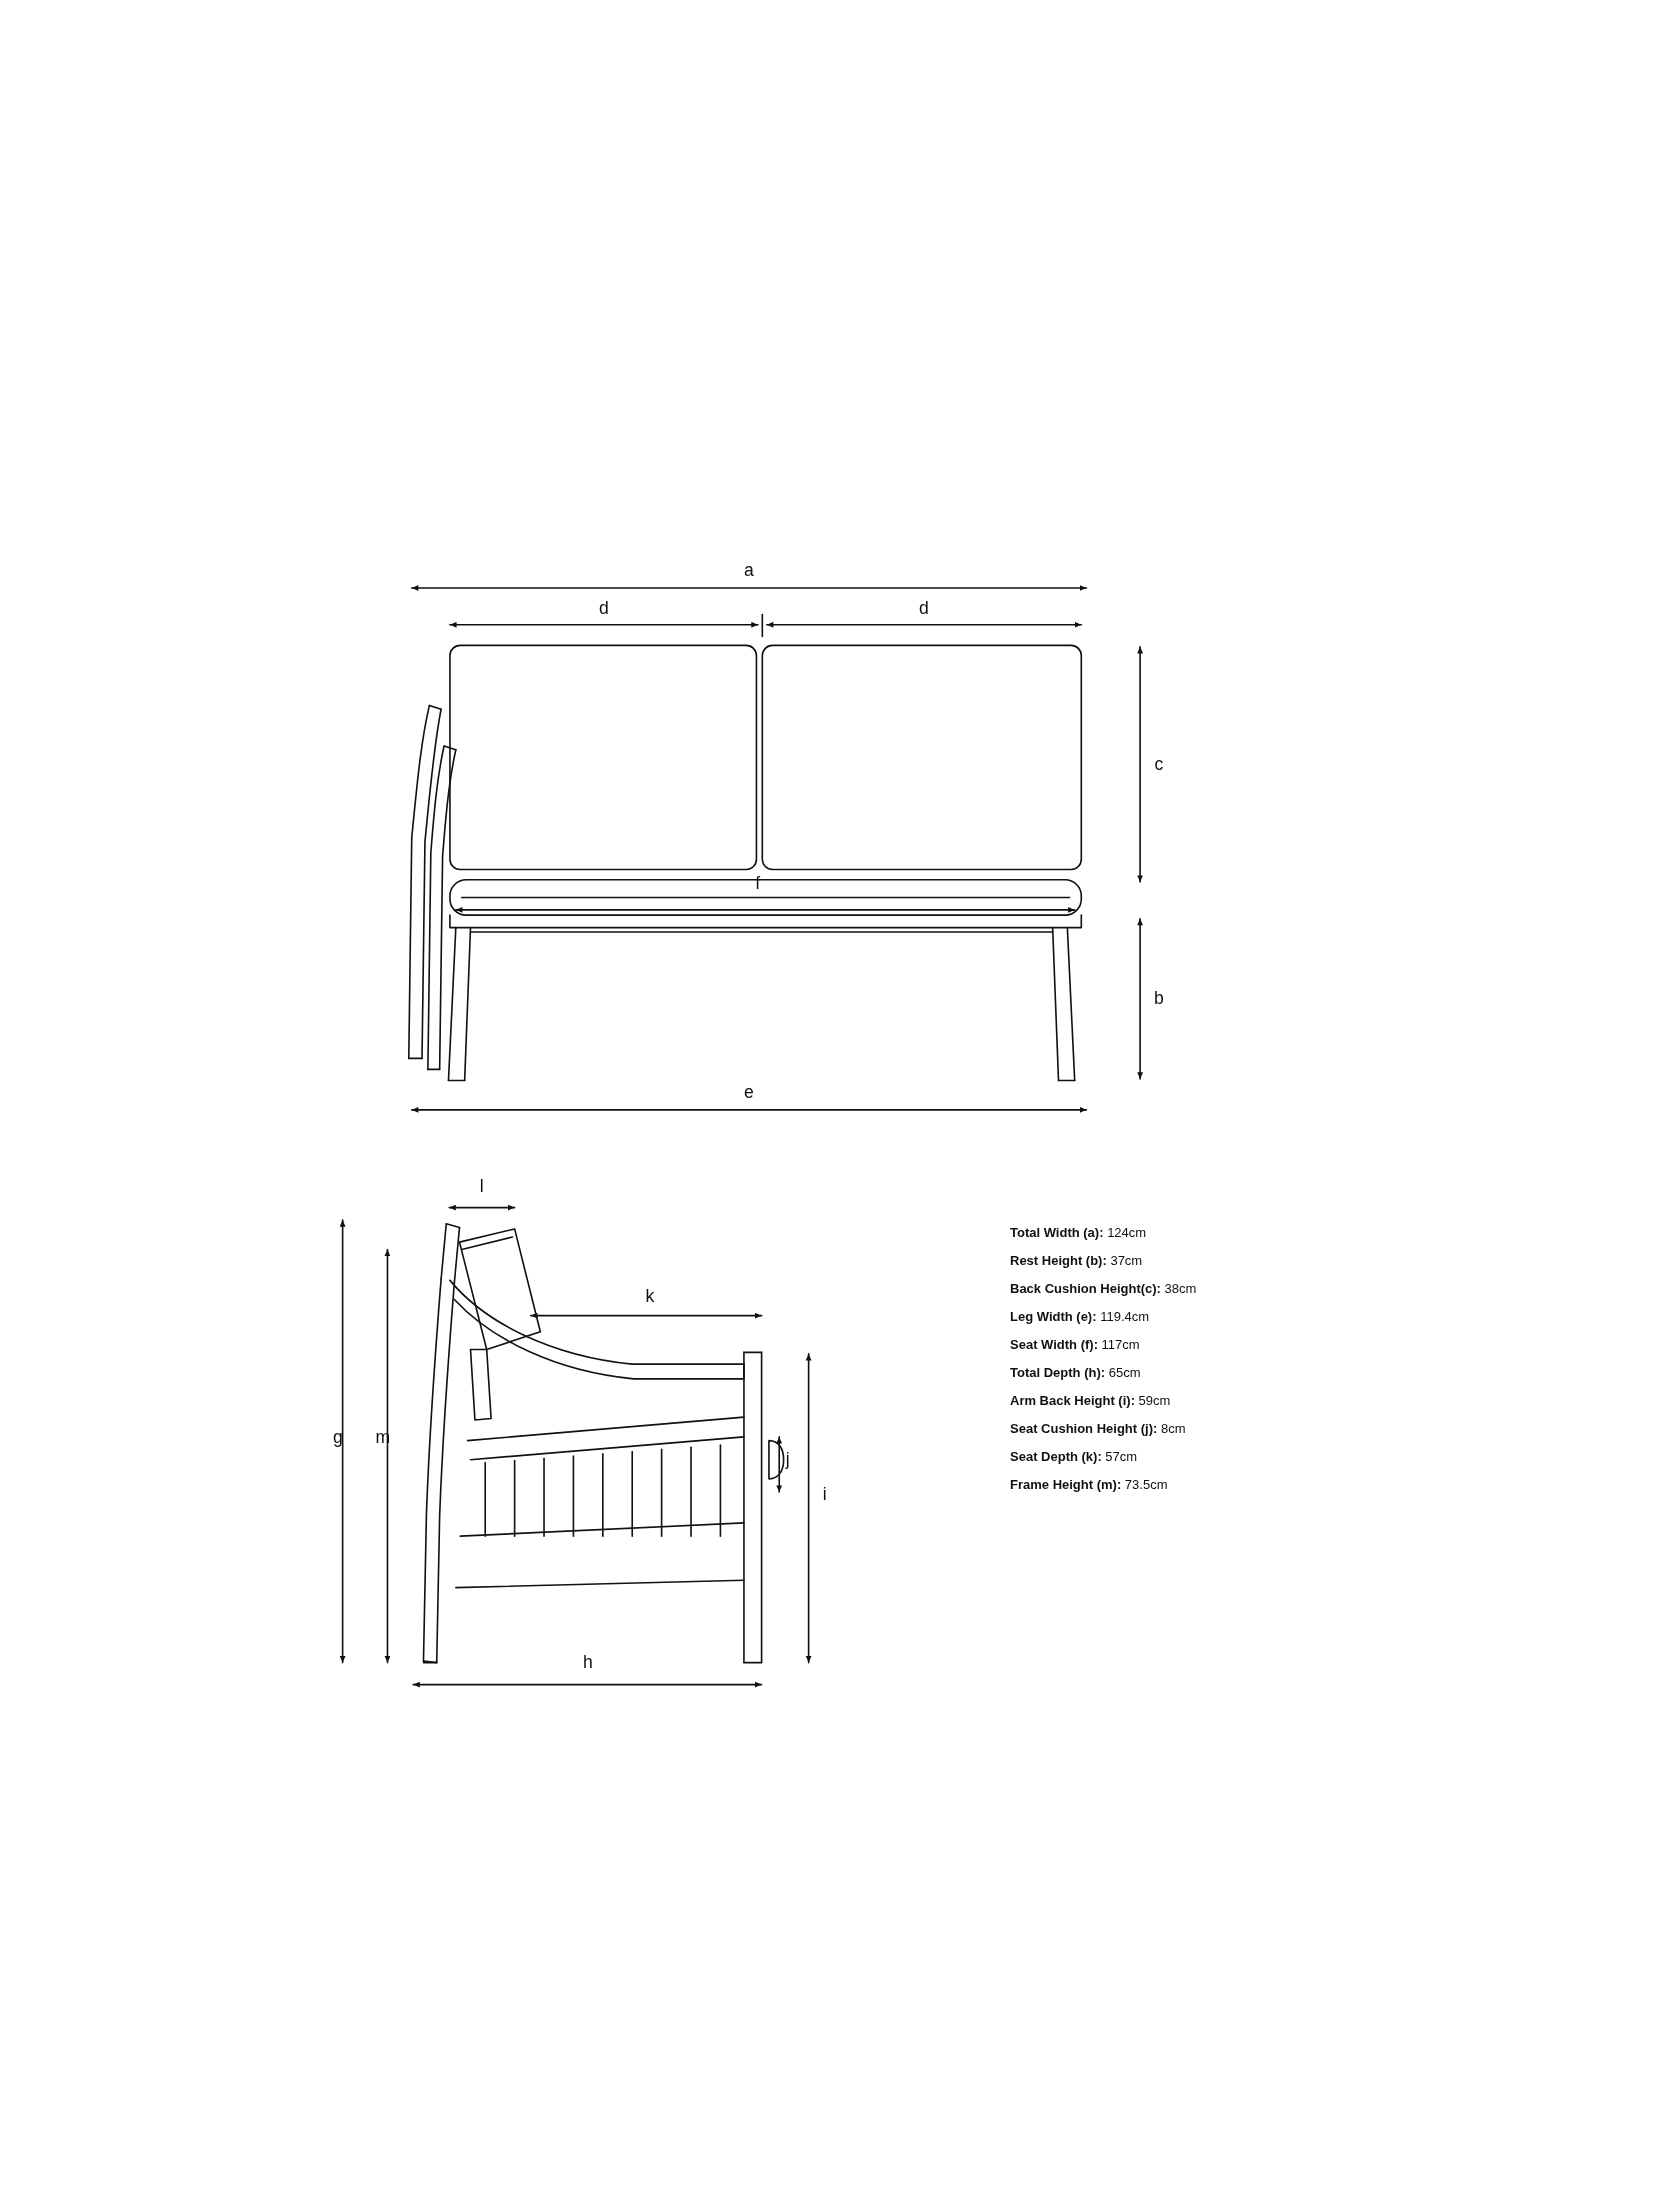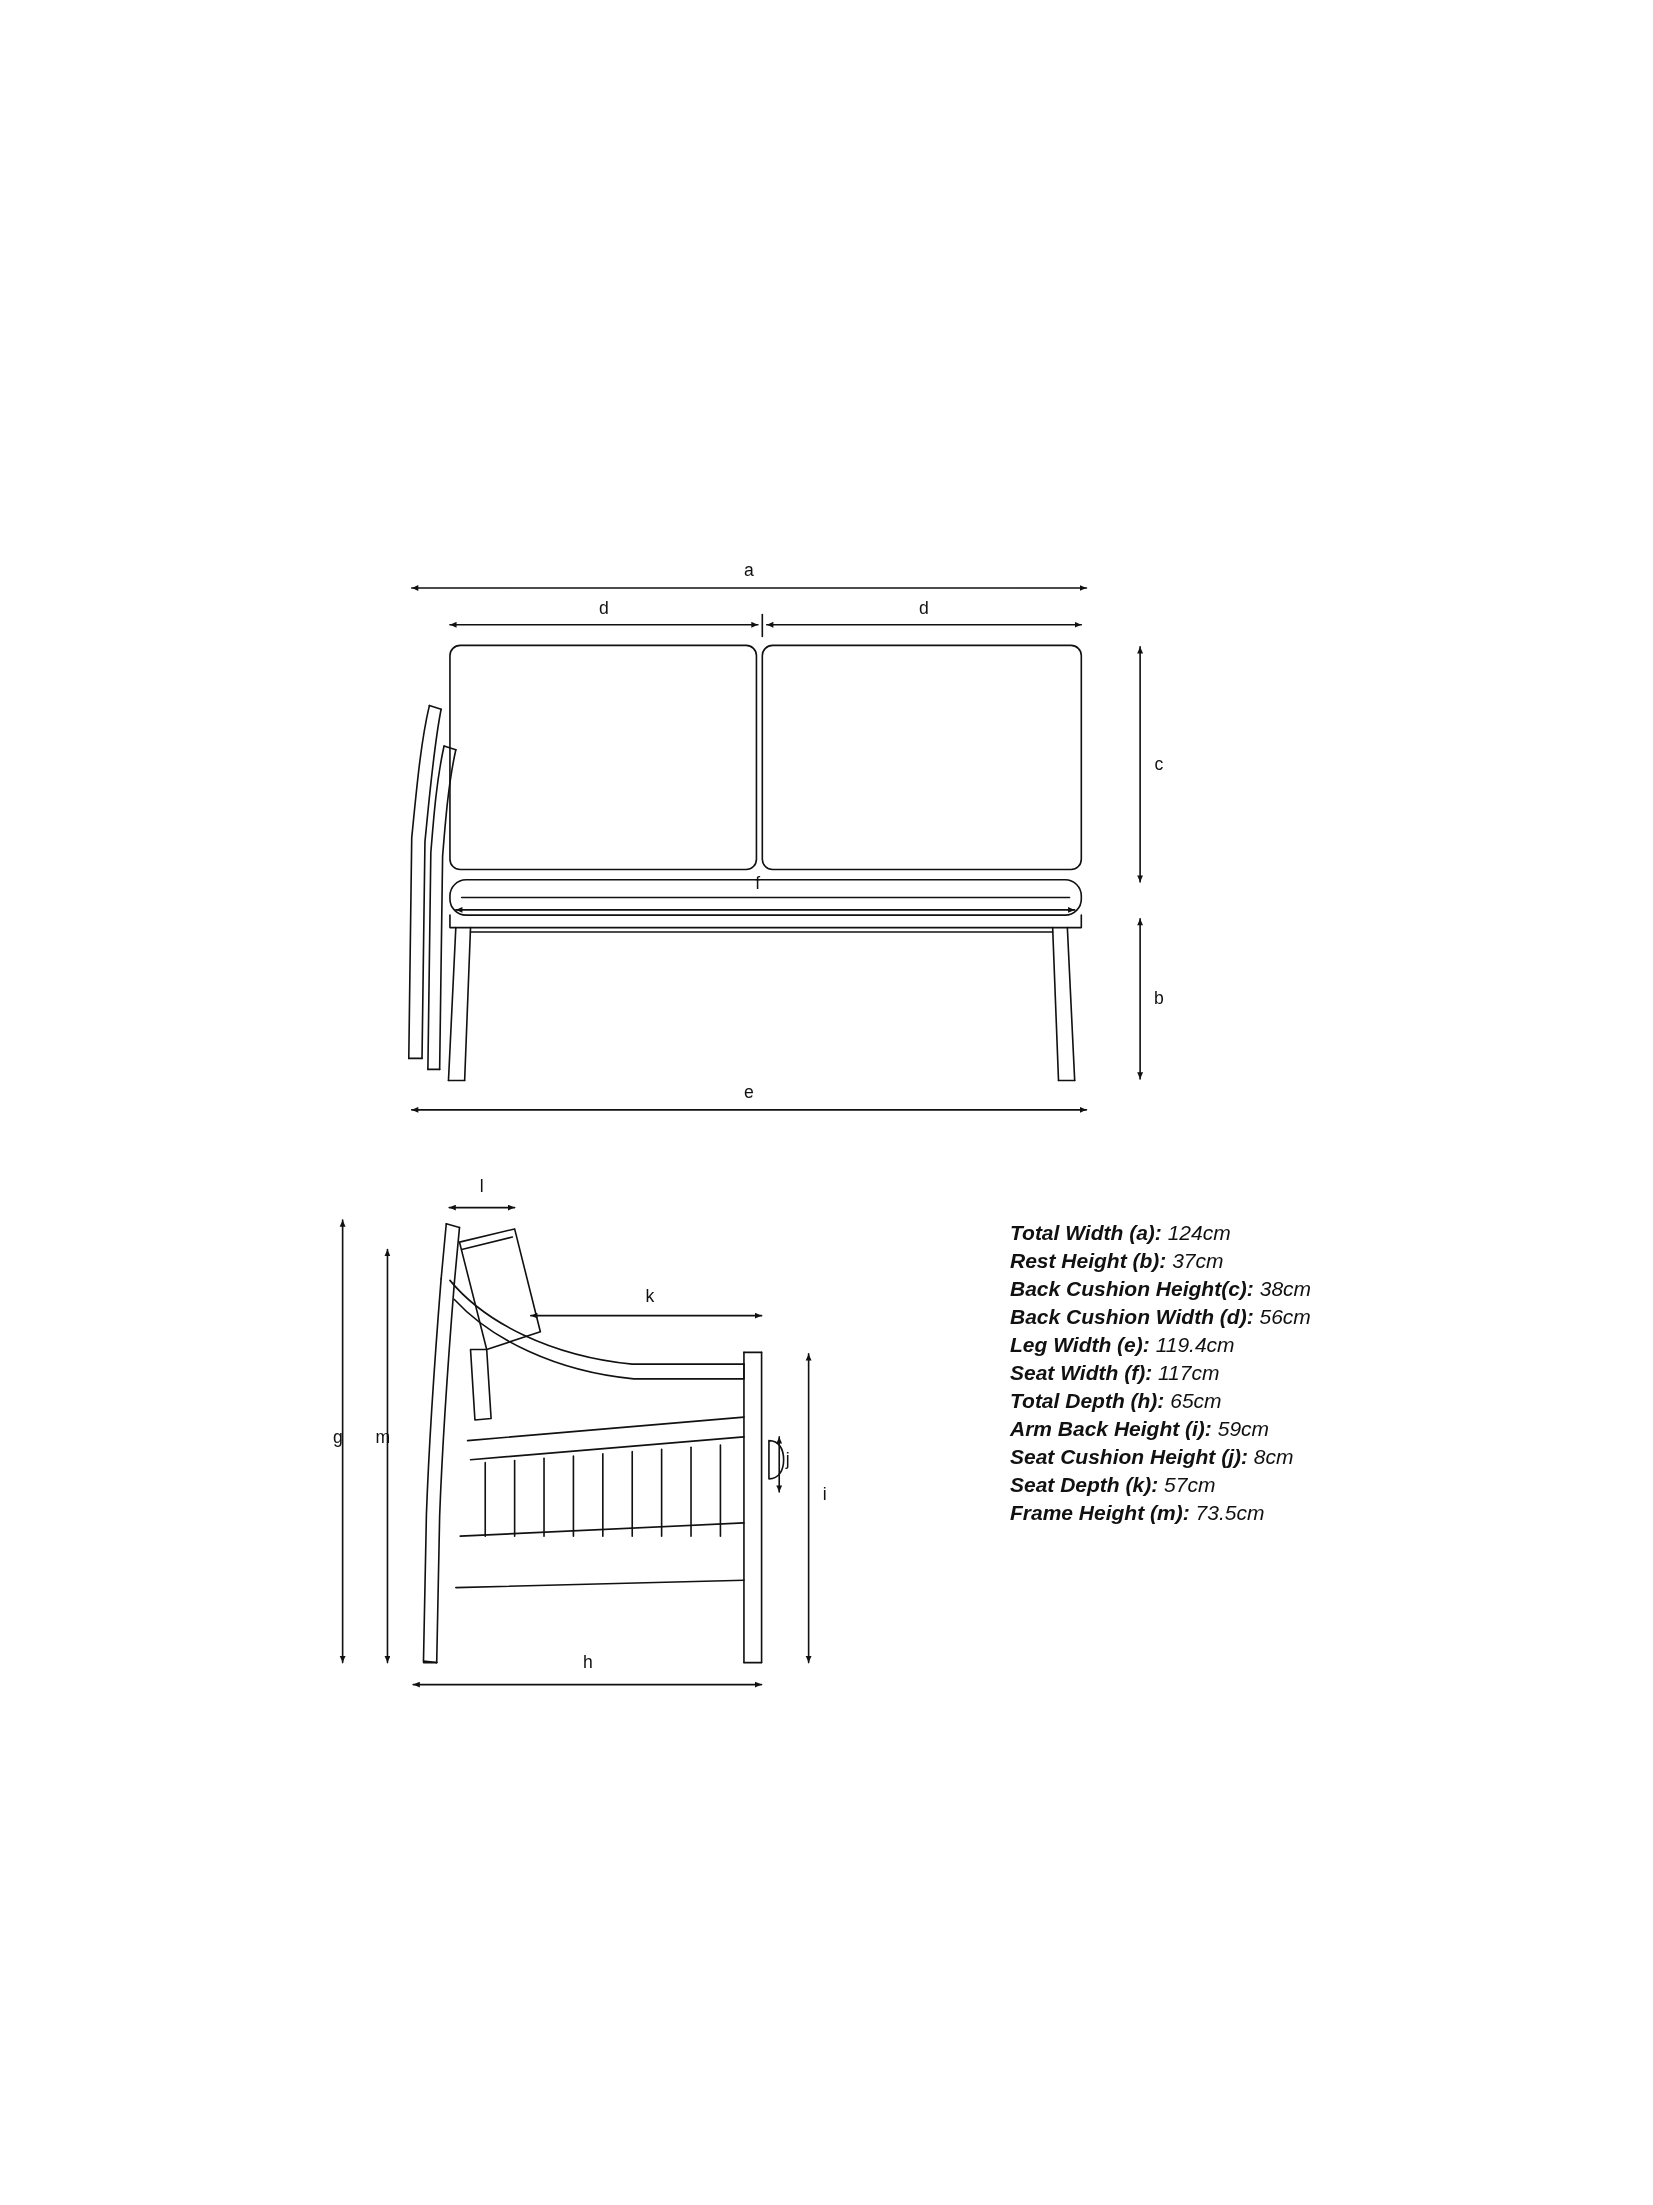--- a/index.html
+++ b/index.html
@@ -30,25 +30,24 @@
     height: 2205px;
   }
   
   .specs {
     position: absolute;
     left: 1010px;
     top: 1219px;
     width: 529px;
   }
   .spec-row {
-    font-size: 21px;
+    font-size: 13px;
     line-height: 28px;
     color: #111111;
     white-space: nowrap;
-    font-style: italic;
   }
   .spec-row .lbl {
     font-weight: bold;
   }
   .spec-row .val {
     font-weight: normal;
   }
   
   .dim-label {
     position: absolute;
@@ -216,21 +215,20 @@
   <div class="dim-label" style="left:329px; top:1429px; width:17.6px;">g</div>
   <div class="dim-label" style="left:374px; top:1429px; width:17.6px;">m</div>
   <div class="dim-label" style="left:779px; top:1451px; width:17.6px;">j</div>
   <div class="dim-label" style="left:816px; top:1486px; width:17.6px;">i</div>
   <div class="dim-label" style="left:579px; top:1654px; width:17.6px;">h</div>
 
   <div class="specs">
     <div class="spec-row"><span class="lbl">Total Width (a):</span> <span class="val">124cm</span></div>
     <div class="spec-row"><span class="lbl">Rest Height (b):</span> <span class="val">37cm</span></div>
     <div class="spec-row"><span class="lbl">Back Cushion Height(c):</span> <span class="val">38cm</span></div>
-    <div class="spec-row"><span class="lbl">Back Cushion Width (d):</span> <span class="val">56cm</span></div>
     <div class="spec-row"><span class="lbl">Leg Width (e):</span> <span class="val">119.4cm</span></div>
     <div class="spec-row"><span class="lbl">Seat Width (f):</span> <span class="val">117cm</span></div>
     <div class="spec-row"><span class="lbl">Total Depth (h):</span> <span class="val">65cm</span></div>
     <div class="spec-row"><span class="lbl">Arm Back Height (i):</span> <span class="val">59cm</span></div>
     <div class="spec-row"><span class="lbl">Seat Cushion Height (j):</span> <span class="val">8cm</span></div>
     <div class="spec-row"><span class="lbl">Seat Depth (k):</span> <span class="val">57cm</span></div>
     <div class="spec-row"><span class="lbl">Frame Height (m):</span> <span class="val">73.5cm</span></div>
   </div>
 
 </div>

